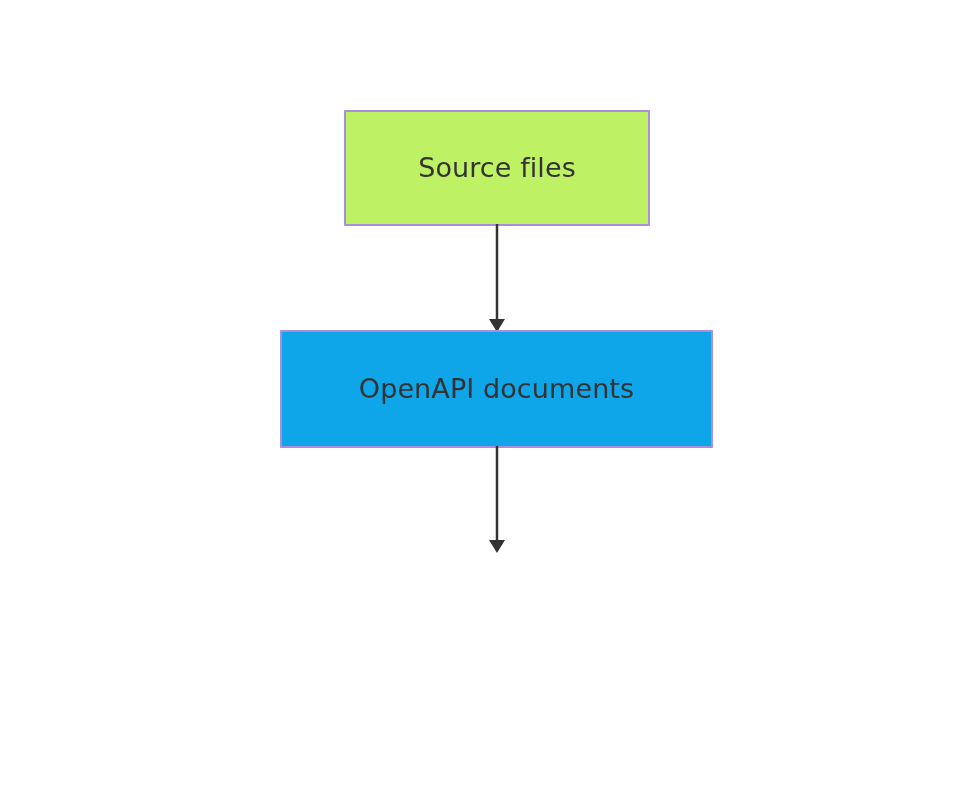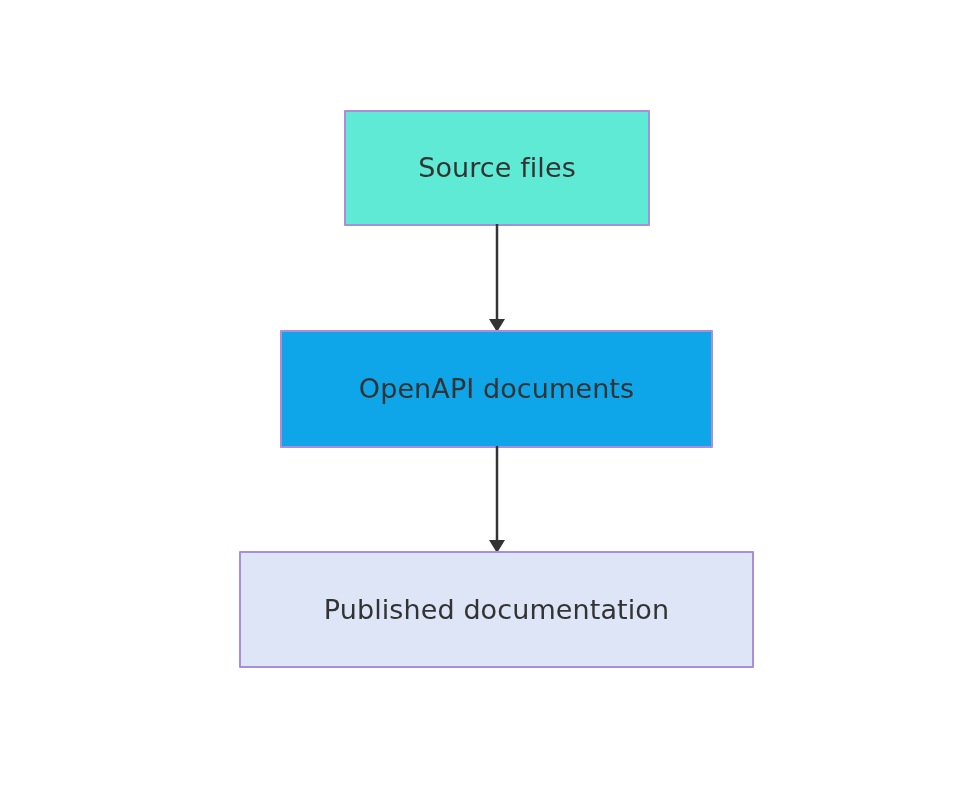--- a/index.html
+++ b/index.html
@@ -37,21 +37,21 @@
     white-space: nowrap;
     letter-spacing: 0.1px;
   }
 
   
   #node-source-files {
     left: 344px;
     top: 110px;
     width: 306px;
     height: 116px;
-    background: #5eead4;
+    background: #bef264;
   }
   #node-openapi-documents {
     left: 280px;
     top: 330px;
     width: 433px;
     height: 118px;
     background: #0ea5e9;
   }
   #node-published-documentation {
     left: 239px;
@@ -103,17 +103,14 @@
     <span class="flow-node-label">OpenAPI documents</span>
   </div>
 
   <div class="connector" id="connector-openapi-to-published">
     <svg width="34" height="107" viewBox="0 0 34 107" xmlns="http://www.w3.org/2000/svg">
       <line x1="17" y1="0" x2="17" y2="95" stroke="#333333" stroke-width="2.5"></line>
       <polygon points="9,94 25,94 17,107" fill="#333333"></polygon>
     </svg>
   </div>
 
-  <div class="flow-node" id="node-published-documentation">
-    <span class="flow-node-label">Published documentation</span>
-  </div>
 
 </div>
 
 </body></html>

